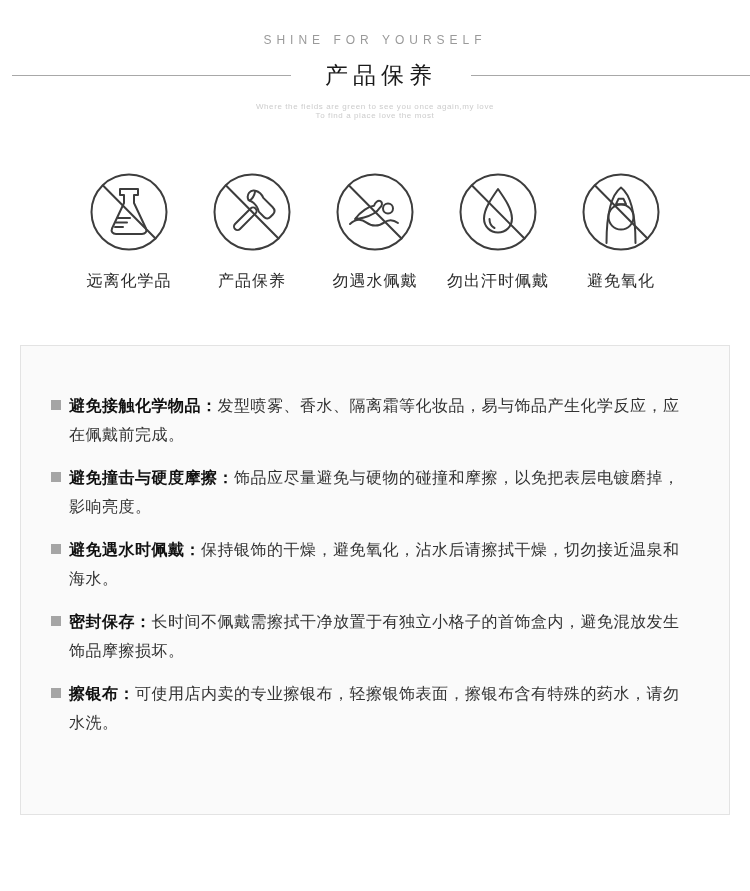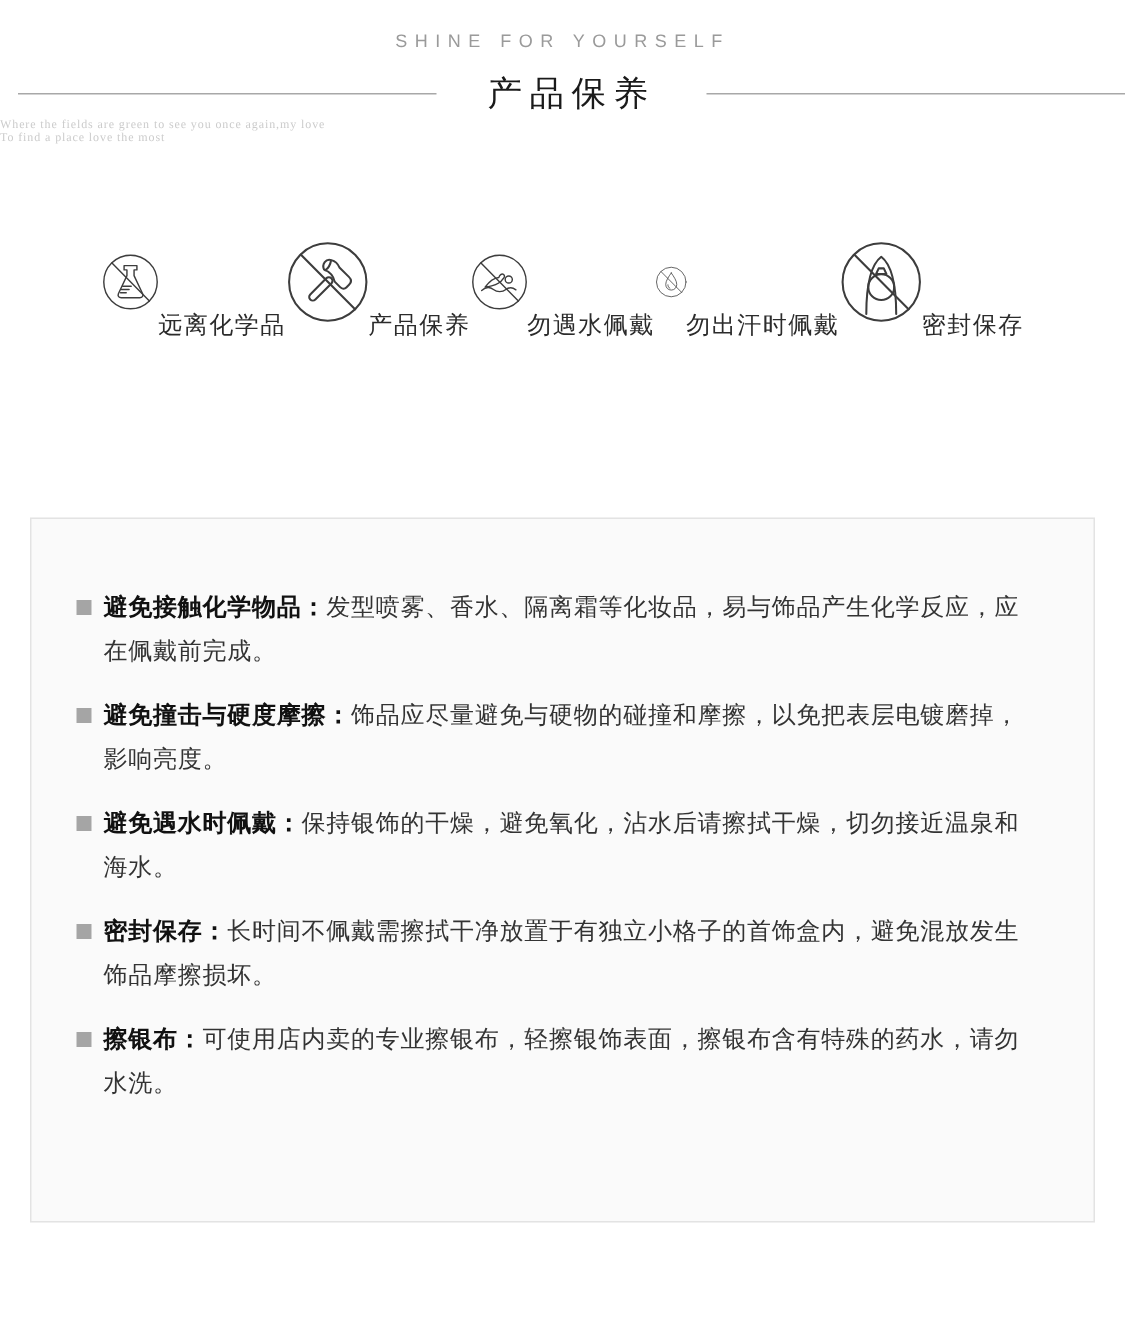--- a/index.html
+++ b/index.html
@@ -5,21 +5,21 @@
   * { box-sizing: border-box; }
   html,body { margin:0; padding:0; background:#fff; }
   .page {
     position: relative;
     width: 750px; height: 891px;
     background: #ffffff;
     overflow: hidden;
     font-family: "Liberation Sans", "DejaVu Sans", sans-serif;
   }
   .tagline {
-    padding-top: 20px;
+    padding-top: 33px;
     text-align: center;
     font-size: 12px;
     letter-spacing: 5px;
     color: #9a9a9a;
   }
   .title-row {
     display: flex;
     align-items: center;
     margin-top: 13px;
     padding-left: 12px;
@@ -27,37 +27,38 @@
   .hline { flex: 1; height: 1px; background: #a8a8a8; }
   .page-title {
     margin: 0 34px;
     font-size: 23px;
     letter-spacing: 5px;
     color: #1a1a1a;
     font-weight: 400;
     white-space: nowrap;
   }
   .subtitle {
-    text-align: left;
+    margin-top: 11px;
+    text-align: center;
     font-size: 8px;
     line-height: 9px;
     letter-spacing: 0.6px;
     color: #cccccc;
-    font-family: Liberation Serif, serif;
+    font-family: Liberation Sans, sans-serif;
   }
   .icons-row {
     display: flex;
     justify-content: center;
     margin-top: 52px;
   }
   .icon-item {
     width: 123px;
     display: flex;
-    flex-direction: row;
-    align-items: flex-end;
+    flex-direction: column;
+    align-items: center;
   }
   .icon-item svg { width: 80px; height: 80px; display: block; }
   .picto { fill: none; stroke: #3d3d3d; stroke-width: 2; stroke-linecap: round; stroke-linejoin: round; }
   .icon-label {
     margin-top: 19px;
     font-size: 16px;
     letter-spacing: 1px;
     color: #2b2b2b;
     white-space: nowrap;
   }
@@ -163,21 +164,21 @@
     <div class="icon-item">
       <svg viewBox="0 0 80 80">
         <g class="picto">
           <circle cx="40" cy="40" r="37.5"></circle>
           <path d="M25.5,71 C25.5,44 29.5,23.5 40,15.5 C50.5,23.5 54.5,44 54.5,71"></path>
           <circle cx="40" cy="45" r="12.5"></circle>
           <path d="M35,32.2 L45,32.2 L42.5,26.8 L37.5,26.8 Z"></path>
           <line x1="14" y1="13.5" x2="66.5" y2="66.5"></line>
         </g>
       </svg>
-      <div class="icon-label">密封保存</div>
+      <div class="icon-label">避免氧化</div>
     </div>
 
   </div>
 
   <div class="care-box">
 
     <div class="care-item">
       <span class="bullet"></span><span class="care-title">避免接触化学物品：</span><span>发型喷雾、香水、隔离霜等化妆品，易与饰品产生化学反应，应在佩戴前完成。</span>
     </div>
 

